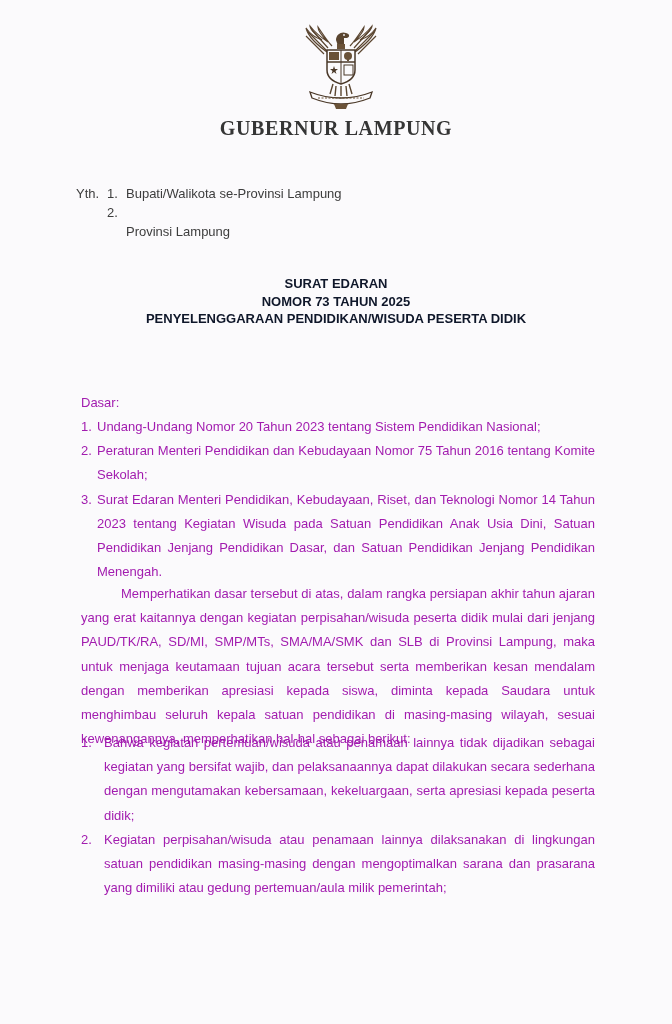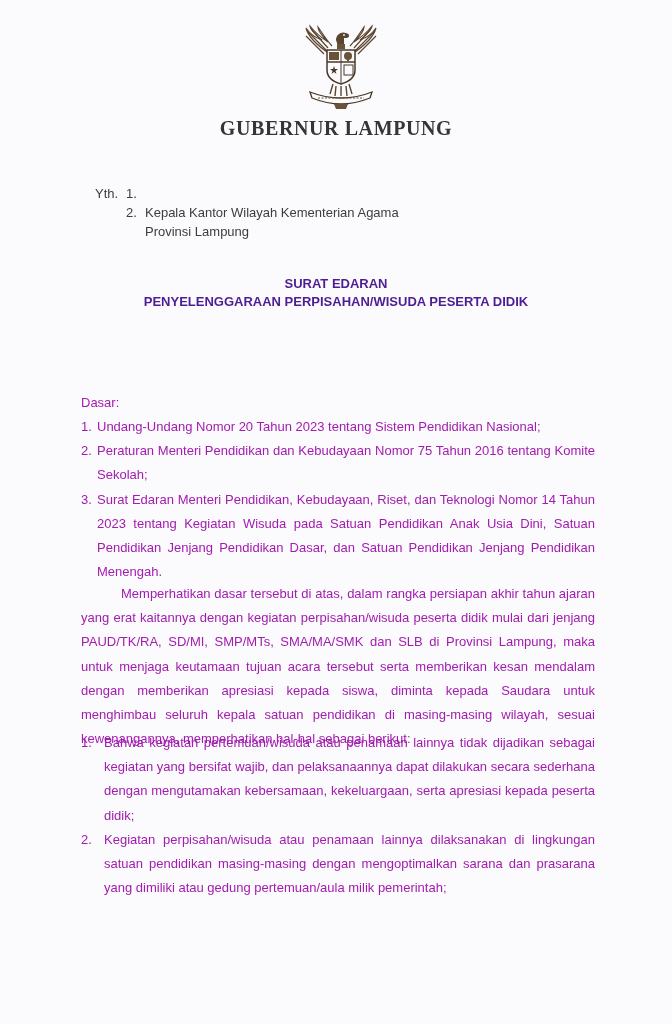--- a/index.html
+++ b/index.html
@@ -11,28 +11,28 @@
       position: relative;
     }
     .page { position: absolute; left: 0; top: 0; width: 628px; height: 1024px; }
     .emblem { position: absolute; left: 300px; top: 24px; width: 82px; height: 86px; }
     .emblem svg { width: 100%; height: 100%; display: block; }
     .gov-title {
       position: absolute; left: 0; top: 117px; width: 672px; text-align: center;
       font-family: "Liberation Serif", serif; font-weight: bold; font-size: 20px;
       color: #353535; letter-spacing: 0.6px;
     }
-    .addressee { position: absolute; left: 95px; top: 184px; font-size: 13px; line-height: 19px; color: #3d3d3d; }
+    .addressee { position: absolute; left: 76px; top: 184px; font-size: 13px; line-height: 19px; color: #3d3d3d; }
     .addr-row { display: flex; }
     .addr-yth { width: 31px; }
     .addr-num { width: 19px; }
     .addr-text {}
     .heading {
       position: absolute; left: 0; top: 275px; width: 672px; text-align: center;
-      font-weight: bold; font-size: 13px; line-height: 17.5px; color: #4c1d95;
+      font-weight: bold; font-size: 13px; line-height: 17.5px; color: #0f172a;
     }
     .body-text {
       position: absolute; left: 81px; width: 514px;
       font-size: 13px; line-height: 24.2px; color: #a21caf;
       text-align: justify;
     }
     .dasar-label { top: 391px; }
     .dasar-list { top: 415px; }
     .dlist-item { display: flex; }
     .dlist-num { width: 16px; flex: none; }
@@ -80,36 +80,37 @@
       <path d="M34 80 L 48 80 L 46 85 L 36 85 Z" fill="#6a5238"></path>
     </svg>
   </div>
 
   <div class="gov-title">GUBERNUR LAMPUNG</div>
 
   <div class="addressee">
     <div class="addr-row">
       <span class="addr-yth">Yth.</span>
       <span class="addr-num">1.</span>
+      <span class="addr-text">Bupati/Walikota se-Provinsi Lampung</span>
     </div>
     <div class="addr-row">
       <span class="addr-yth"></span>
       <span class="addr-num">2.</span>
-      <span class="addr-text">Kepala Kantor Wilayah Kementerian Agama</span>
     </div>
     <div class="addr-row">
       <span class="addr-yth"></span>
       <span class="addr-num"></span>
       <span class="addr-text">Provinsi Lampung</span>
     </div>
   </div>
 
   <div class="heading">
     <div>SURAT EDARAN</div>
-    <div>PENYELENGGARAAN PERPISAHAN/WISUDA PESERTA DIDIK</div>
+    <div>NOMOR 73 TAHUN 2025</div>
+    <div>PENYELENGGARAAN PENDIDIKAN/WISUDA PESERTA DIDIK</div>
   </div>
 
   <div class="body-text dasar-label">Dasar:</div>
 
   <div class="body-text dasar-list">
     <div class="dlist-item">
       <span class="dlist-num">1.</span>
       <span class="dlist-text">Undang-Undang Nomor 20 Tahun 2023 tentang Sistem Pendidikan Nasional;</span>
     </div>
     <div class="dlist-item">

